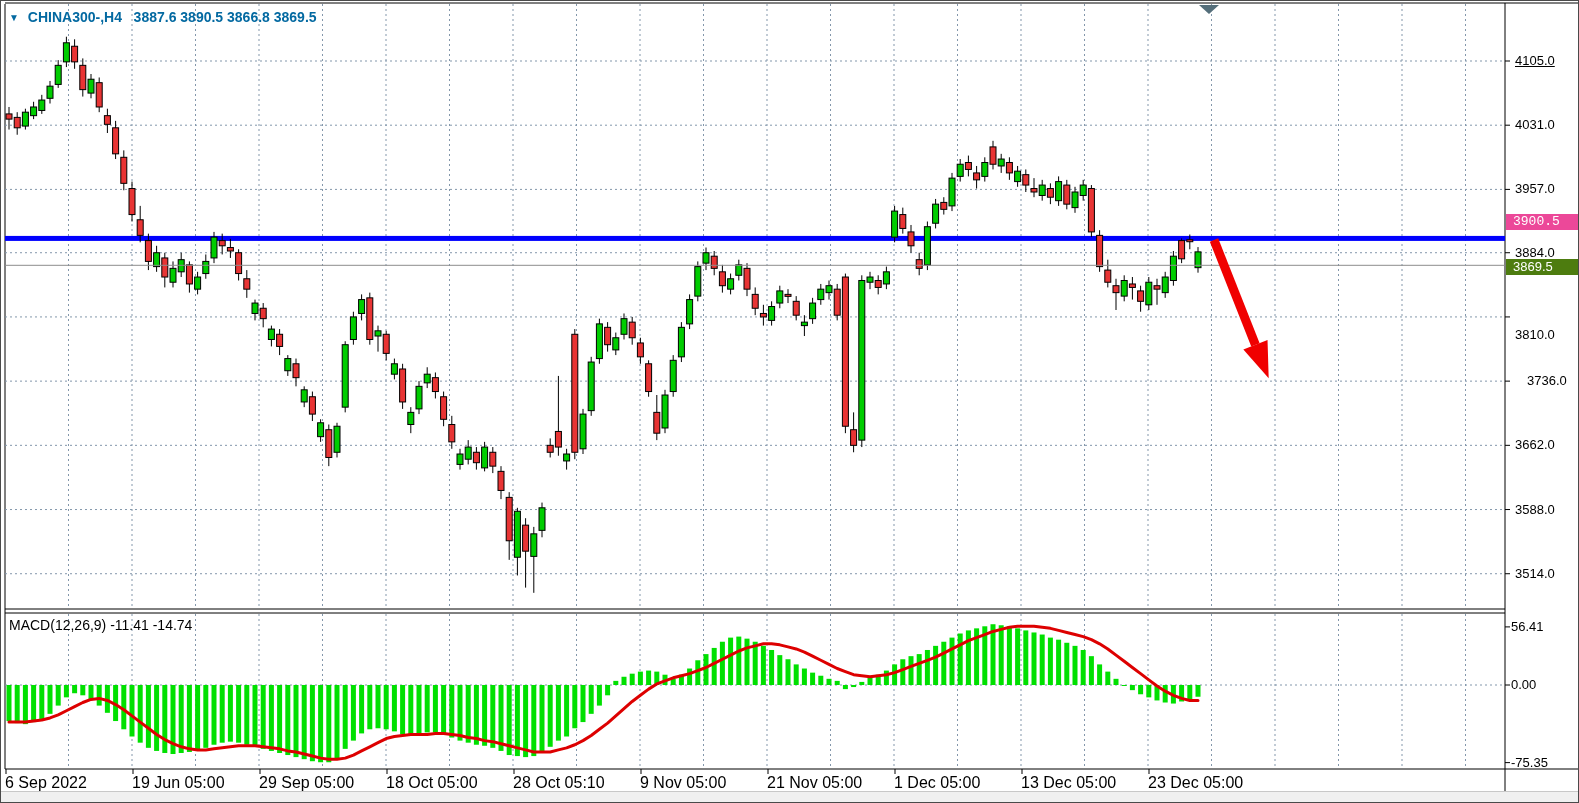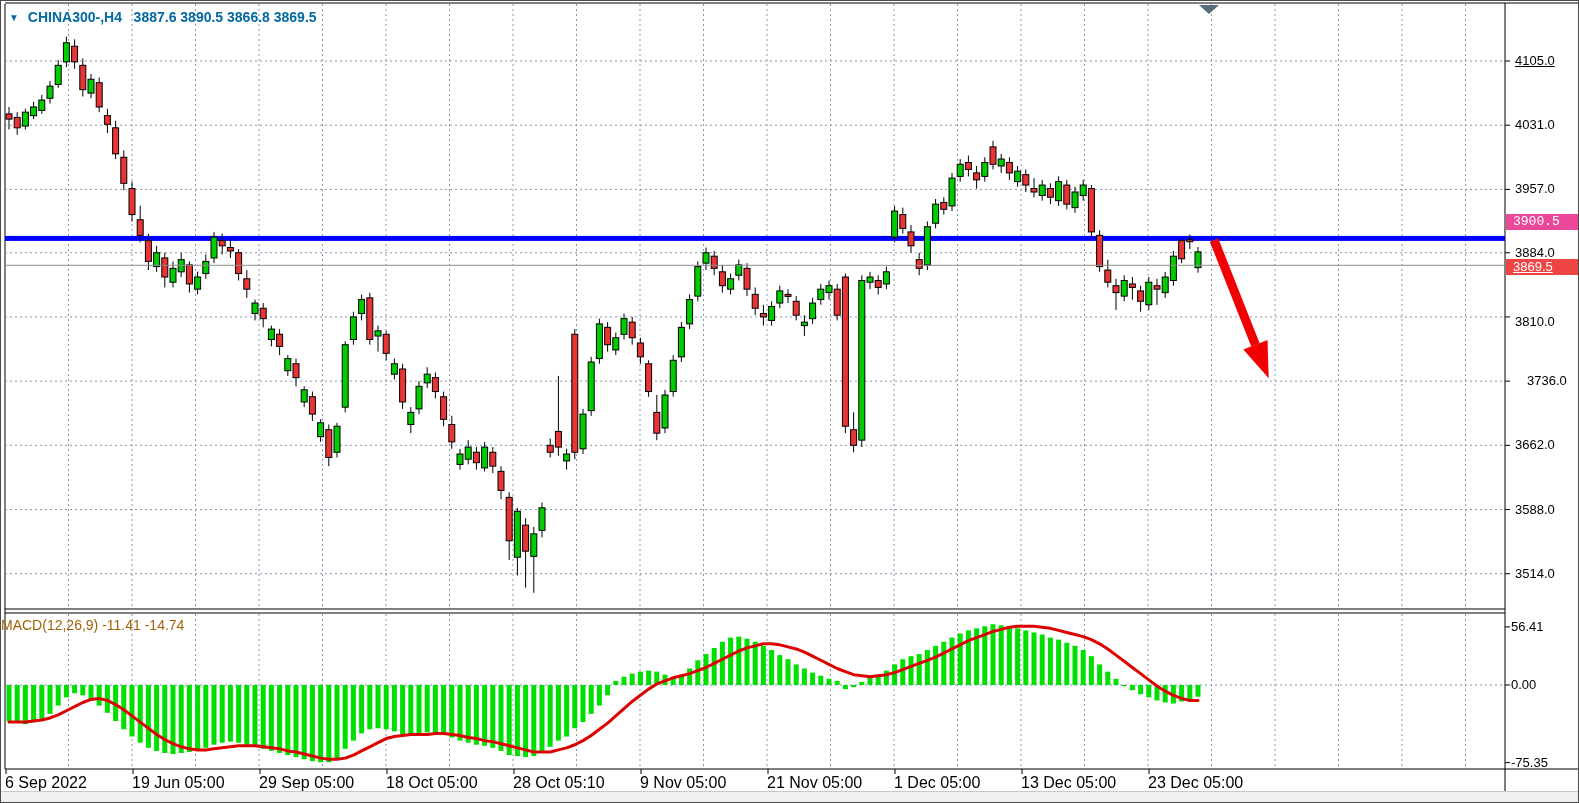--- a/index.html
+++ b/index.html
@@ -2,27 +2,27 @@
 <html><head>
 <meta charset="utf-8">
 <style>
   html,body{margin:0;padding:0;background:#c9c9c9;}
   .screen{position:relative;width:1579px;height:803px;background:#ffffff;
           font-family:"Liberation Sans",sans-serif;overflow:hidden;
           border:1px solid #4a4a4a;box-sizing:border-box;}
   .layer{position:absolute;left:0;top:0;}
   .chart-header{position:absolute;left:8px;top:8px;font-size:14px;font-weight:bold;color:#0369a1;z-index:6;white-space:nowrap;}
   .chart-header .tri{display:inline-block;font-size:10px;vertical-align:1px;margin-right:5px;}
-  .indicator-label{position:absolute;left:0;top:616px;font-size:14px;color:#a16207;z-index:6;white-space:nowrap;}
+  .indicator-label{position:absolute;left:8px;top:616px;font-size:14px;color:#000000;z-index:6;white-space:nowrap;}
   .axis-label{position:absolute;font-size:13px;color:#000;z-index:3;white-space:nowrap;}
   .time-label{position:absolute;top:773px;font-size:16px;color:#000;z-index:3;white-space:nowrap;}
   .badge{position:absolute;left:1505px;width:65px;height:16px;z-index:7;color:#fff;
          font-size:13px;line-height:16px;padding-left:7px;}
   .badge.blue{background:#ec4899;top:213px;font-family:Liberation Mono, monospace;}
-  .badge.black{background:#ef4444;top:258px;text-decoration:underline;}
+  .badge.black{background:#4d7c0f;top:258px;}
   .bottom-strip{position:absolute;left:0;top:790px;width:1579px;height:13px;background:#f0f0f0;border-top:1px solid #c8c8c8;z-index:5;}
   svg{position:absolute;left:0;top:0;z-index:2;}
 </style>
 </head>
 <body>
 
 <div class="screen">
 
   <svg id="chart-svg" width="1579" height="803">
       <g>
@@ -581,21 +581,21 @@
   <div class="indicator-label">MACD(12,26,9) -11.41 -14.74</div>
 
   <div class="badge blue">3900.5</div>
   <div class="badge black">3869.5</div>
 
   <div id="labels" class="layer">
       <div class="axis-label" style="left: 1514px; top: 52px; text-decoration: underline;">4105.0</div>
       <div class="axis-label" style="left: 1514px; top: 116.2px;">4031.0</div>
       <div class="axis-label" style="left: 1514px; top: 180.4px;">3957.0</div>
       <div class="axis-label" style="left: 1514px; top: 243.732px;">3884.0</div>
-      <div class="axis-label" style="left: 1514px; top: 313px;">3810.0</div>
+      <div class="axis-label" style="left: 1514px; top: 326px;">3810.0</div>
       <div class="axis-label" style="left: 1514px; top: 372.132px; margin-left: 12px;">3736.0</div>
       <div class="axis-label" style="left: 1514px; top: 436.332px;">3662.0</div>
       <div class="axis-label" style="left: 1514px; top: 500.532px;">3588.0</div>
       <div class="axis-label" style="left: 1514px; top: 564.732px;">3514.0</div>
       <div class="axis-label" style="left: 1510px; top: 617.898px;">56.41</div>
       <div class="axis-label" style="left: 1510px; top: 676px;">0.00</div>
       <div class="axis-label" style="left: 1510px; top: 753.611px;">-75.35</div>
       <div class="time-label" style="left: 4px;">6 Sep 2022</div>
       <div class="time-label" style="left: 131px;">19 Jun 05:00</div>
       <div class="time-label" style="left: 258px;">29 Sep 05:00</div>

